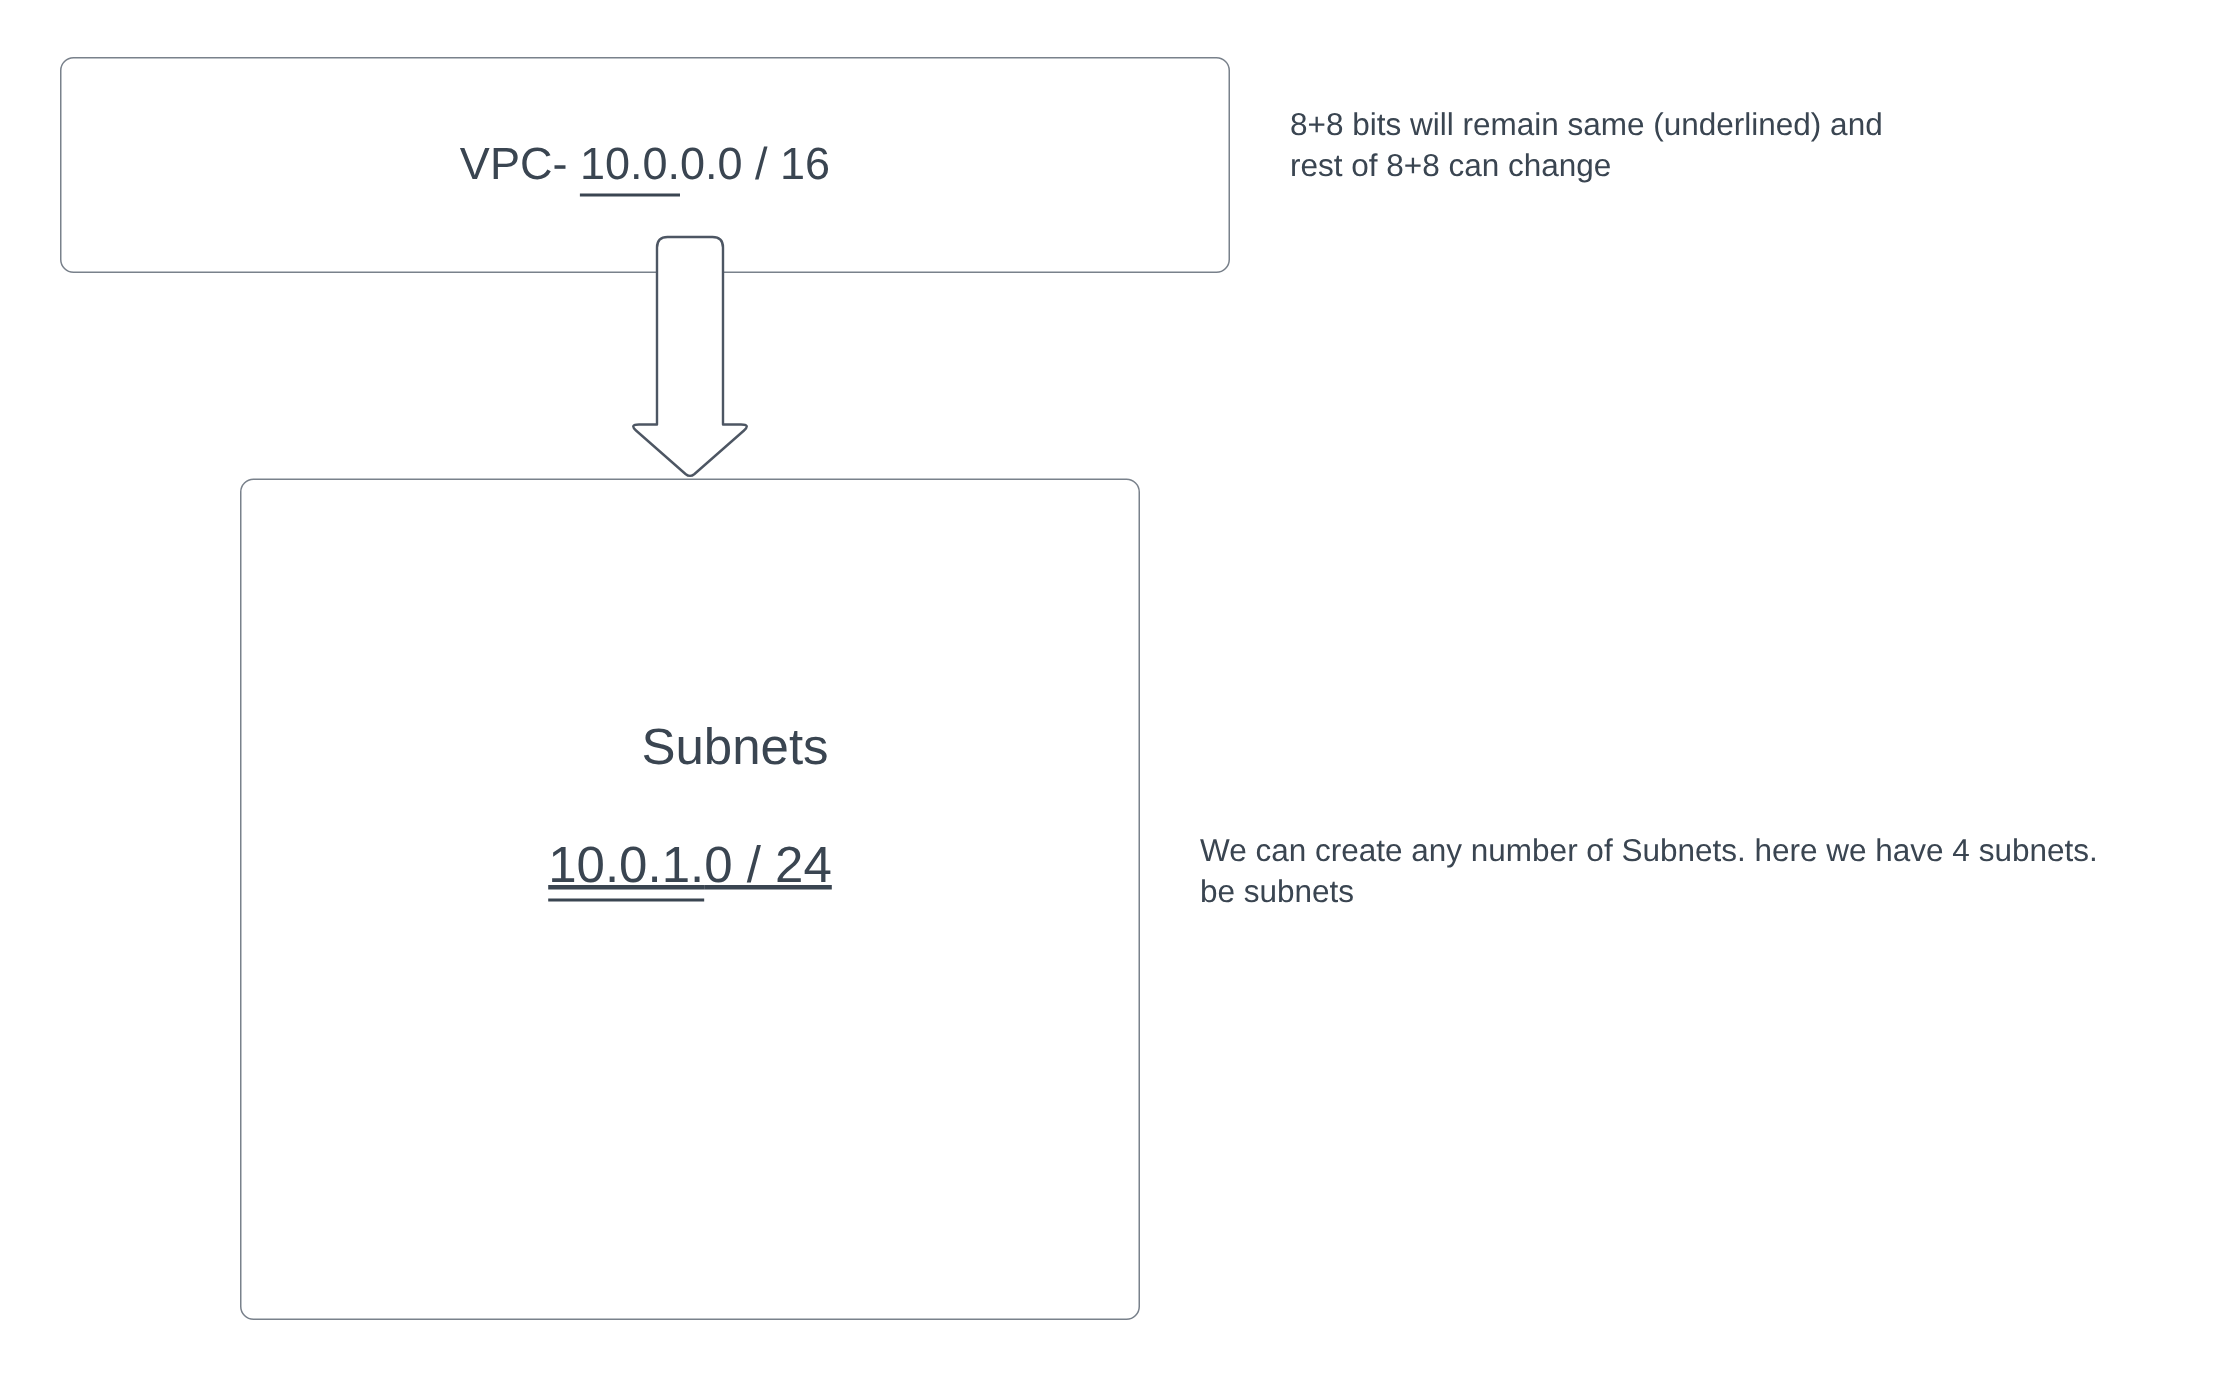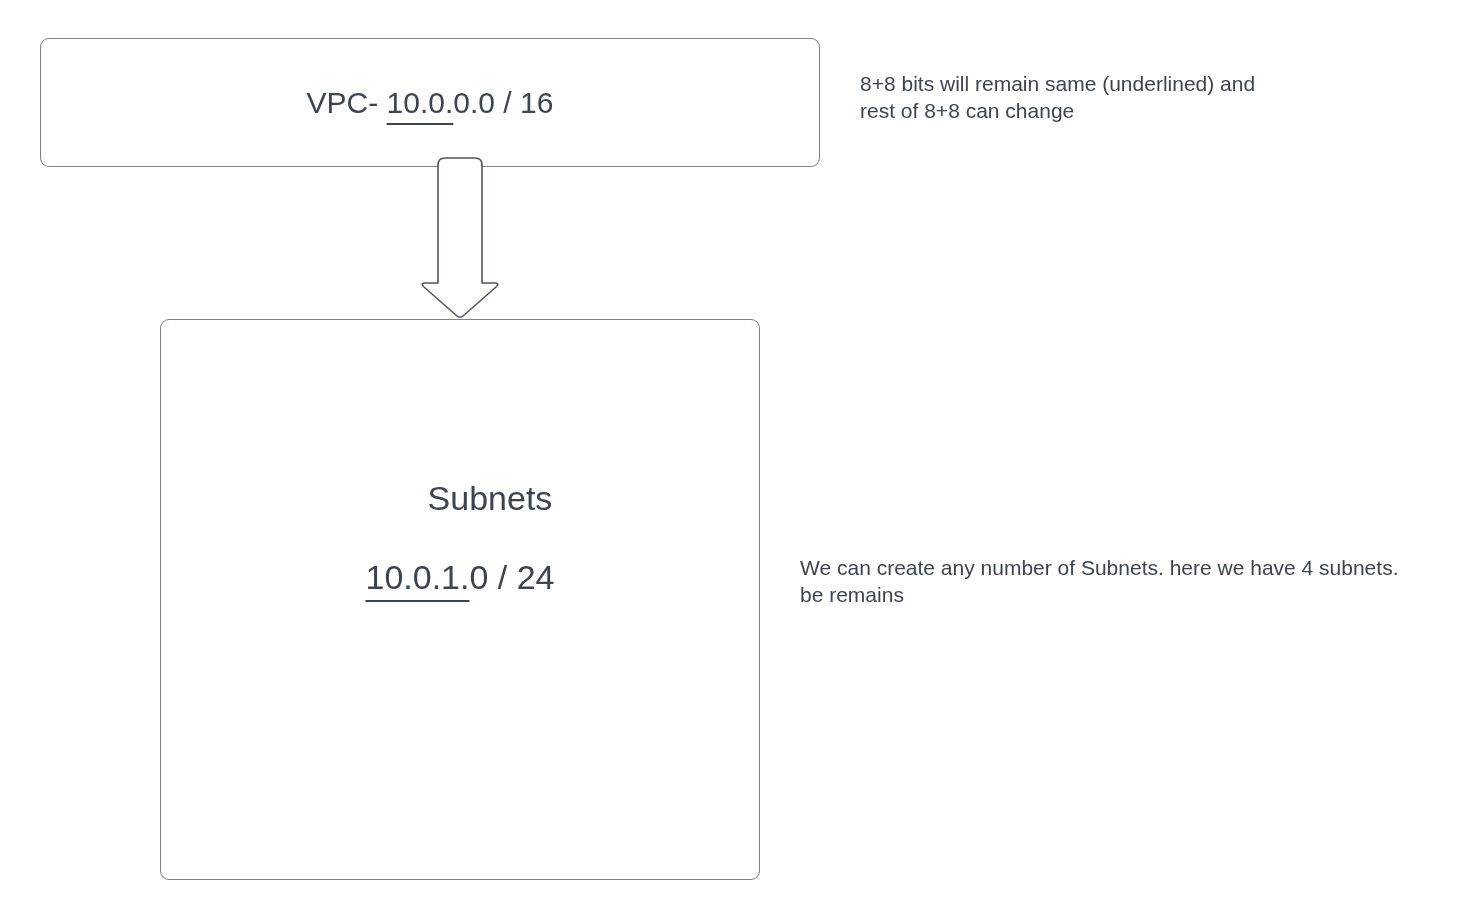--- a/index.html
+++ b/index.html
@@ -22,41 +22,42 @@
     overflow:hidden;
   }
   .shape-box{
     position:absolute;
     background:var(--c-background);
     border:1.5px solid var(--c-box_border);
     border-radius:9px;
   }
   .vpc-box{
     left:40px; top:38px;
-    width:780px; height:129px;
+    width:780px; height:144px;
     display:flex; align-items:center; justify-content:center;
     font-size:30px;
   }
   .subnets-box{
     left:160px; top:319px;
     width:600px; height:561px;
   }
   .subnets-title{
     position:absolute;
     top:481px; left:160px; width:660px;
     text-align:center;
     font-size:34px;
     line-height:34px;
   }
   .subnet-list{
     position:absolute;
     top:557px; left:160px; width:600px;
     text-align:center;
     font-size:34px;
     line-height:40.5px;
+    text-decoration:underline;
   }
   .u16{
     text-decoration:underline;
     text-decoration-thickness:1.5px;
     text-underline-offset:10px;
     text-decoration-color:var(--c-text);
   }
   .u24{
     text-decoration:underline;
     text-decoration-thickness:1.5px;
@@ -109,16 +110,16 @@
     <div><span class="u24">10.0.1.</span><span>0 / 24</span></div>
   </div>
 
   <div class="note note-vpc">
     <div>8+8 bits will remain same (underlined) and</div>
     <div>rest of 8+8 can change</div>
   </div>
 
   <div class="note note-subnets">
     <div>We can create any number of Subnets. here we have 4 subnets.</div>
-    <div>be remains</div>
+    <div>be subnets</div>
   </div>
 
 </div>
 
 </body></html>

